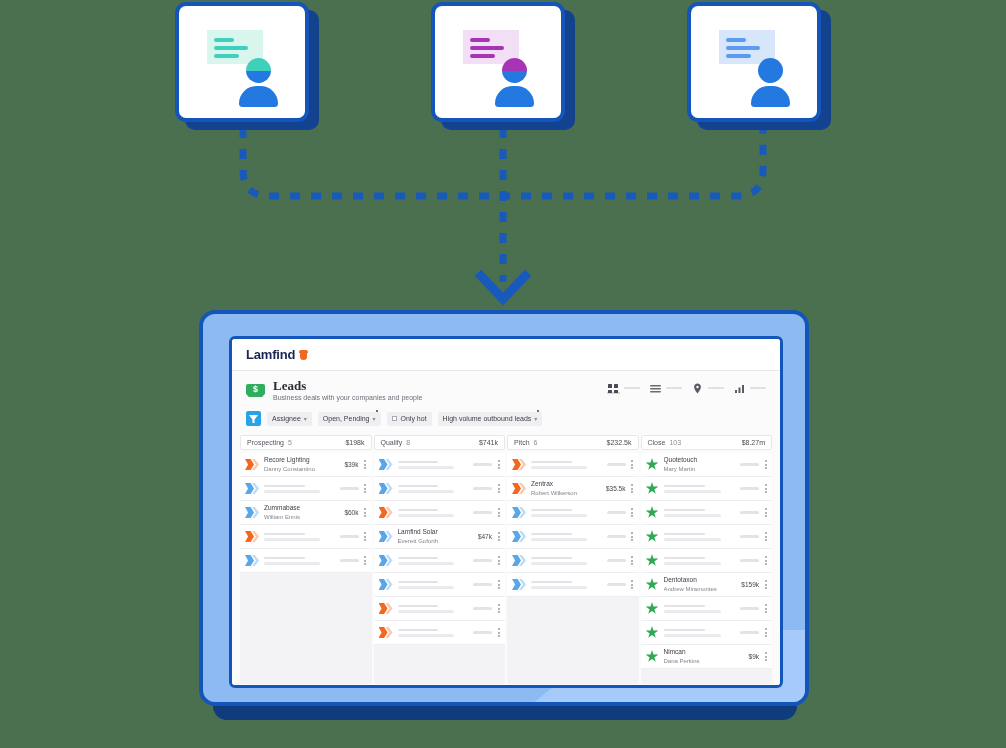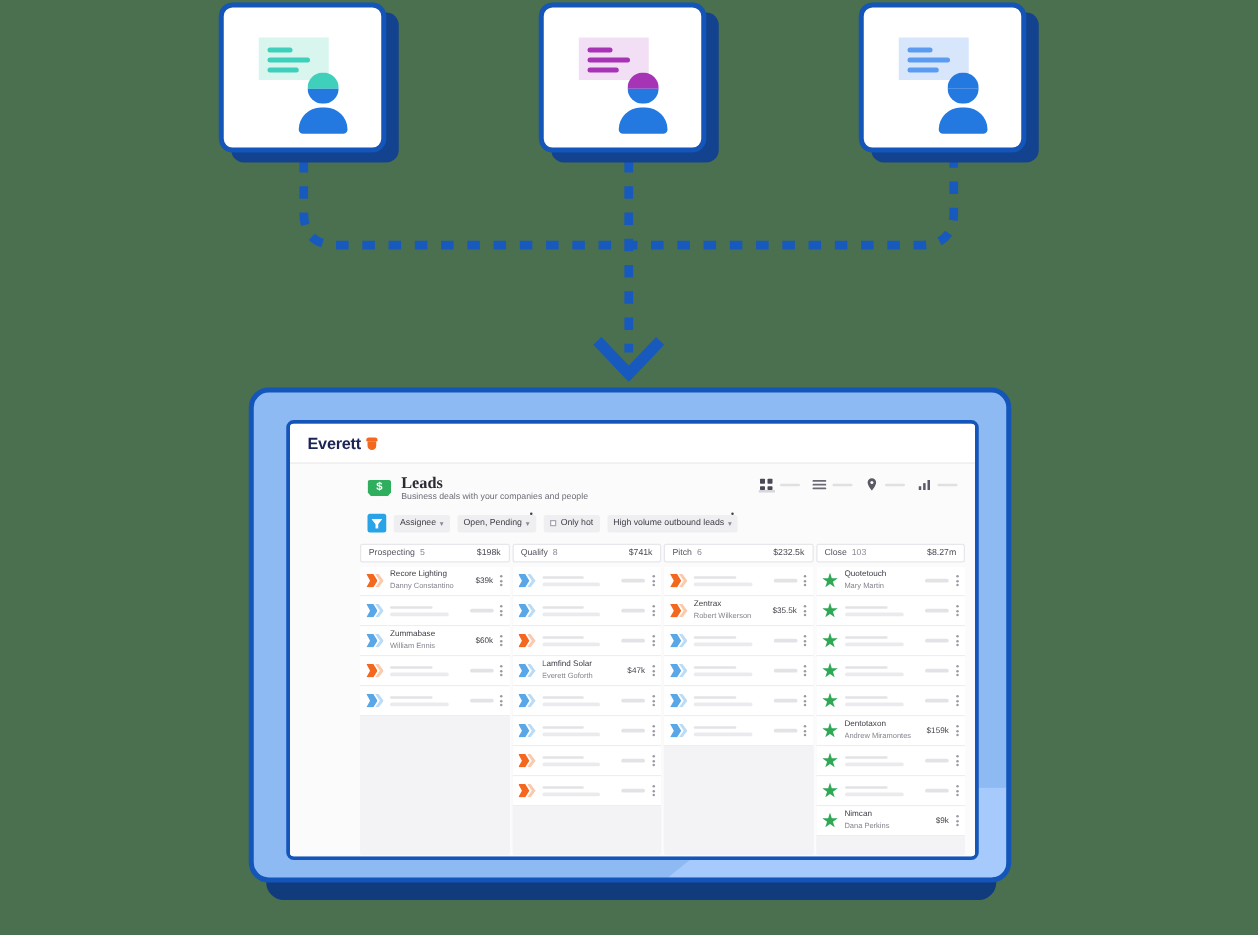--- a/index.html
+++ b/index.html
@@ -85,21 +85,21 @@
   .app-top {
     height: 32px; background:#fff;
     border-bottom: 1px solid #e8e8ea;
     display:flex; align-items:center; padding-left: 14px;
   }
   .logo-text { font-weight: 700; font-size: 13px; color:#1b2452; letter-spacing:-0.2px; }
   .acorn { width: 9px; height: 10px; margin-left: 4px; position: relative; }
   .acorn .cap { position:absolute; left:0; top:0; width:9px; height:3px; background:#f4671f; border-radius:2px 2px 0 0;}
   .acorn .nut { position:absolute; left:1px; top:3px; width:7px; height:7px; background:#f4671f; border-radius:0 0 4px 4px;}
 
-  .app-body { background:#fbfbfc; height: 317px; position:relative;padding-left:48px; }
+  .app-body { background:#fbfbfc; height: 317px; position:relative; }
 
   .page-head { display:flex; align-items:center; padding: 9px 0 0 14px; }
   .money-icon {
     width:19px; height:13px; background:#2fae5e; border-radius:2px;
     position:relative; margin-right:8px; flex:0 0 auto;
     clip-path: polygon(0 0,100% 0,100% 75%,85% 100%,15% 100%,0 75%);
   }
   .money-icon::after{
     content:"$"; position:absolute; left:0; top:-1px; width:19px; text-align:center;
     color:#fff; font-size:9px; font-weight:700; line-height:13px;
@@ -237,21 +237,21 @@
   </div>
 
   <div id="monitor">
     <div class="mon-base"></div>
     <div class="mon-bezel">
       <div class="bezel-gloss"></div>
 
       <div class="screen">
 
         <div class="app-top">
-          <span class="logo-text">Everett</span>
+          <span class="logo-text">Lamfind</span>
           <span class="acorn">
               <i class="cap"></i>
               <i class="nut"></i>
             </span>
         </div>
 
         <div class="app-body">
 
           <div class="page-head">
             <div class="money-icon"></div>

